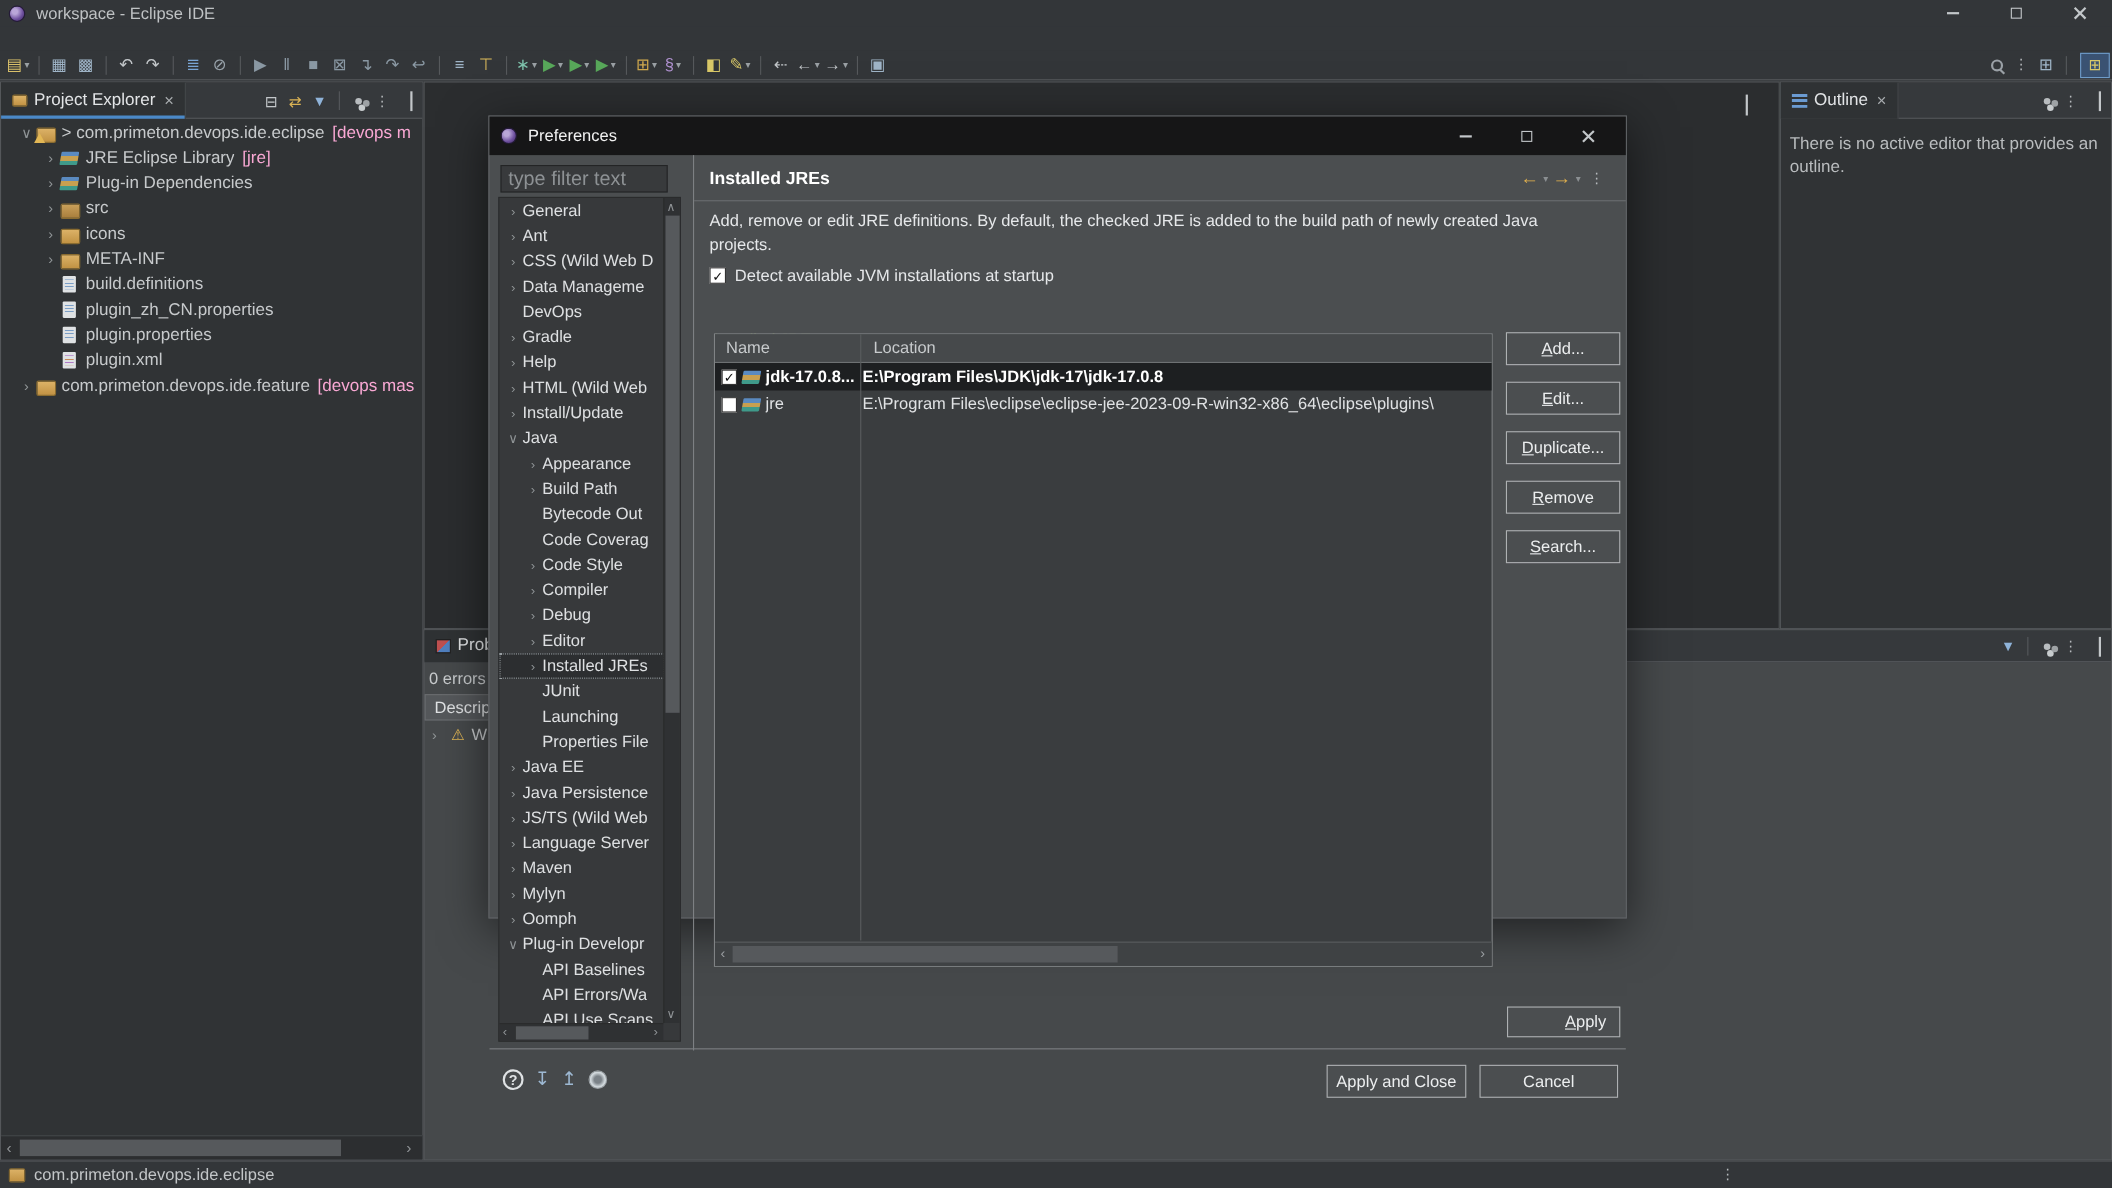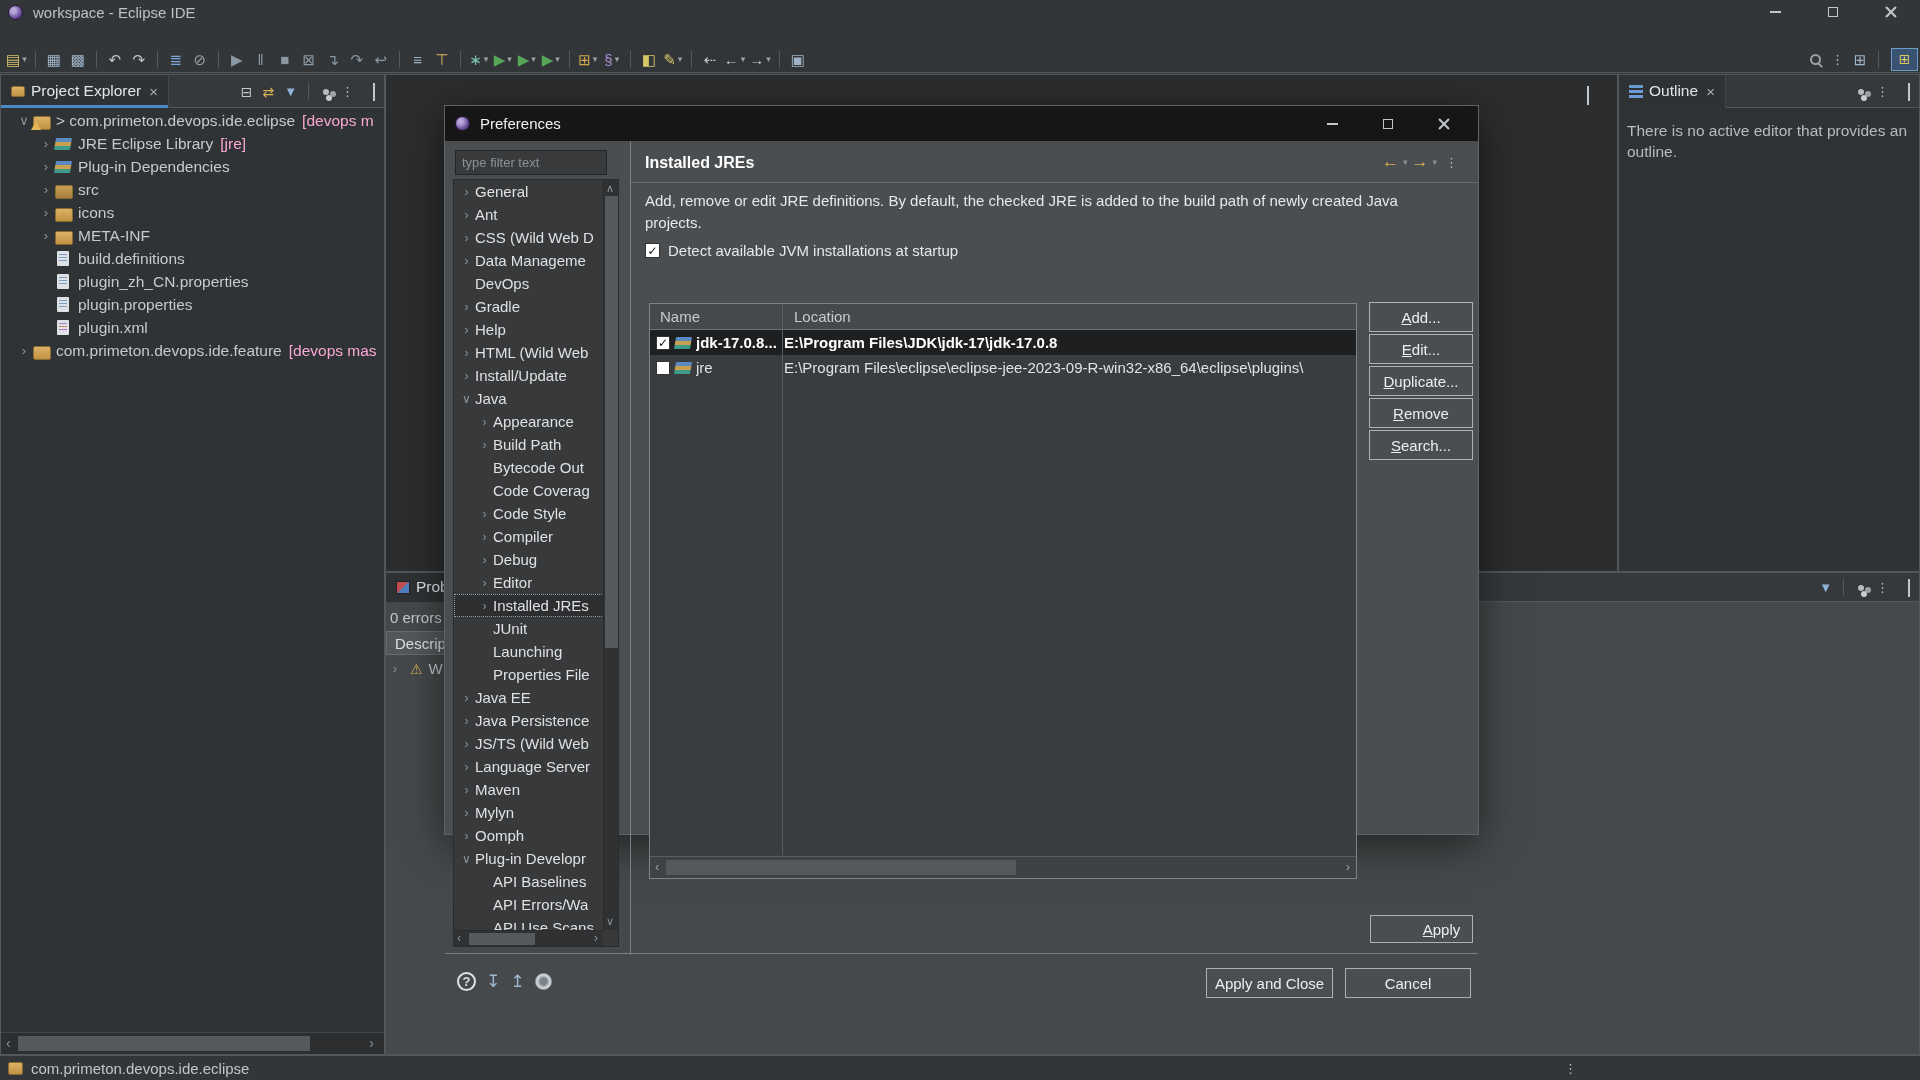--- a/index.html
+++ b/index.html
@@ -95,21 +95,21 @@
 
   
   .dialog { position:absolute; left:444px; top:105px; width:1035px; height:730px; background:#4b4e50; border:1px solid #606366; box-shadow:0 10px 40px rgba(0,0,0,.55); }
   .dlg-title { position:absolute; left:0; top:0; right:0; height:35px; background:#161617; display:flex; align-items:center; }
   .dlg-title .app-logo { margin-left:10px; }
   .dlg-title .dtext { color:#f2f2f2; margin-left:10px; font-size:15px; }
   .dlg-controls { position:absolute; right:6px; top:0; height:35px; display:flex; }
   .dlg-controls .wbtn { width:56px; height:35px; }
 
   .filter-input { position:absolute; left:10px; top:44px; width:152px; height:25px; background:#383a3c; border:1px solid #232425;
-    color:#cdd0d2; font-family:inherit; font-size:13px; padding:0 6px; }
+    color:#cdd0d2; font-family:inherit; font-size:18px; padding:0 6px; }
   .filter-input::placeholder { color:#8d9194; }
 
   .pref-tree { position:absolute; left:8px; top:73px; width:166px; height:768px; background:#37393b; border:1px solid #2a2b2c; overflow:hidden; }
   .p-rows { position:absolute; left:0; top:0; width:150px; bottom:16px; overflow:hidden; }
   .p-row { height:23px; display:flex; align-items:center; white-space:nowrap; color:#dee0e2; font-size:15px; }
   .p-row.ind-0 { padding-left:4px; } .p-row.ind-1 { padding-left:22px; }
   .p-row .chev { width:17px; font-size:12px; }
   .p-row.selected { background:#2c2e30; outline:1px dotted #9aa0a4; outline-offset:-1px; }
   .pvscroll { position:absolute; right:0; top:0; width:15px; bottom:16px; background:#2f3133; border-left:1px solid #2a2b2c; }
   .pvscroll .sarrow { position:absolute; left:2px; color:#8f9396; font-size:11px; }
@@ -137,21 +137,21 @@
   .t-row { display:flex; align-items:center; height:25px; padding-left:6px; white-space:nowrap; color:#e0e2e4; }
   .t-row .cb { width:14px; height:14px; margin-right:5px; }
   .t-row .tico { width:16px; margin-right:5px; }
   .t-name { width:88px; overflow:hidden; flex:none; }
   .t-loc { padding-left:0; flex:1; overflow:hidden; }
   .t-row.default { background:#1d1f21; }
   .t-row.default .t-name,.t-row.default .t-loc { font-weight:bold; color:#fff; }
   .t-hscroll { position:absolute; left:0; right:0; bottom:0; height:22px; background:#3f4244; border-top:1px solid #5a5d5f; }
   .t-hscroll .sarrow { position:absolute; top:2px; color:#9a9ea1; font-size:13px; }
 
-  .side-btns { position:absolute; left:924px; top:196px; width:104px; display:flex; flex-direction:column; gap:2px; }
+  .side-btns { position:absolute; left:924px; top:196px; width:104px; display:flex; flex-direction:column; gap:15px; }
   .btn { height:30px; background:#4b4e50; border:1px solid #aeb1b3; color:#eceeef; font-size:15px; display:flex; align-items:center; justify-content:center; }
   .btn .fl { display:block; }
   .btn .fl::first-letter { text-decoration:underline; }
   .apply-btn { position:absolute; left:925px; top:809px; width:103px; height:28px;padding-left:40px; }
   .foot-sep { position:absolute; left:0; right:0; top:847px; height:1px; background:#7d8083; }
   .foot-icons { position:absolute; left:12px; top:860px; display:flex; align-items:center; gap:10px; height:30px; }
   .helpico { width:19px; height:19px; border:2px solid #dfe2e4; border-radius:50%; color:#dfe2e4; font-weight:bold; font-size:13px; display:flex; align-items:center; justify-content:center; }
   .impexp { color:#9db8d2; font-size:17px; }
   .recico { width:17px; height:17px; border-radius:50%; background:radial-gradient(circle at 50% 50%, #7b8288 0 30%, #cfd6da 60%); border:1px solid #9aa0a4; }
   .foot-btn { position:absolute; top:862px; height:30px; }

